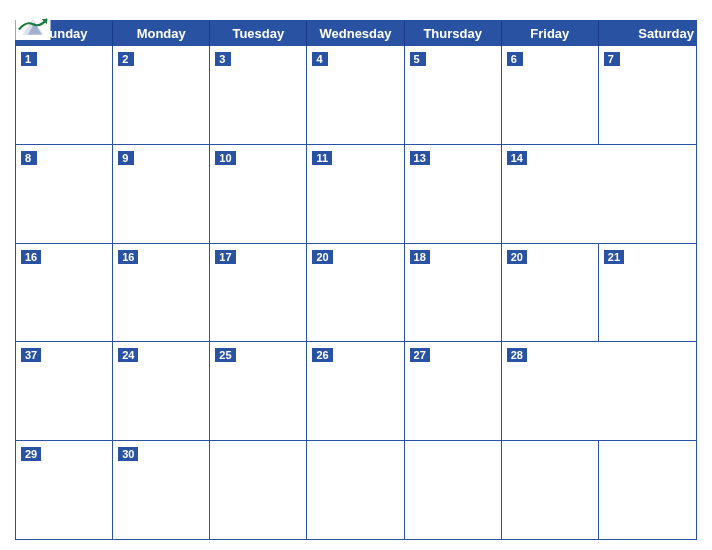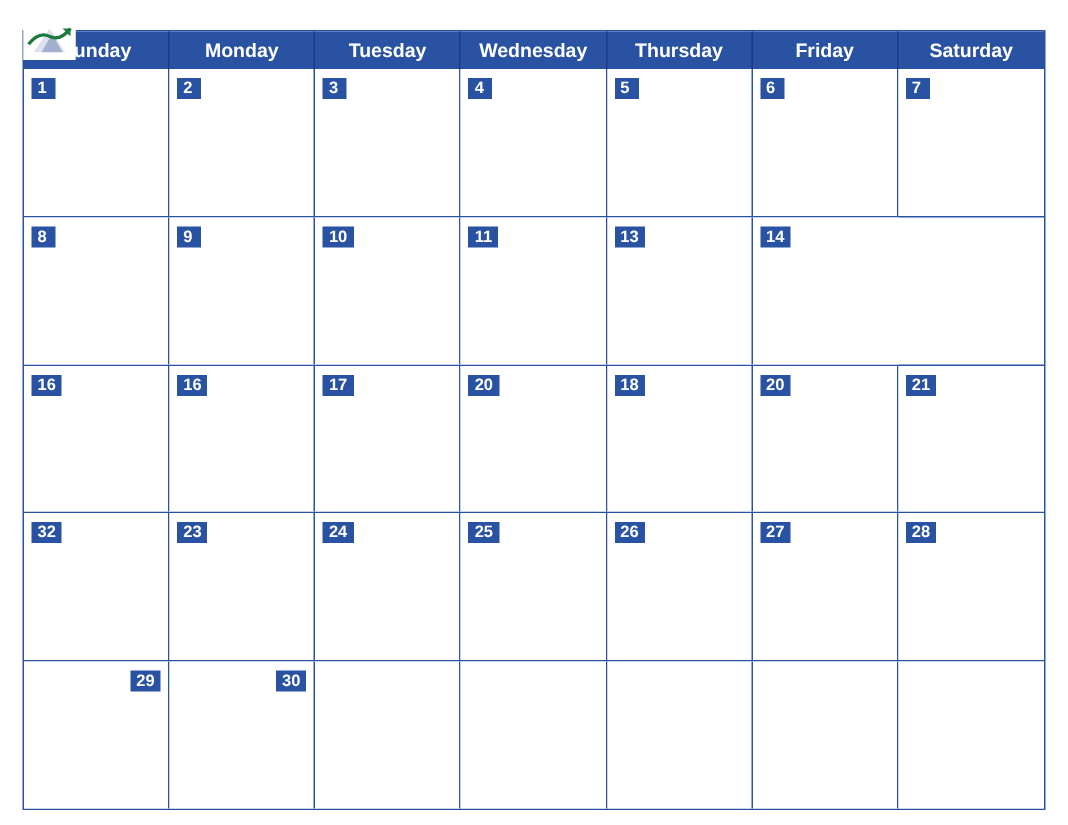--- a/index.html
+++ b/index.html
@@ -78,35 +78,35 @@
     .cal-header-cell {
       color: #fff;
       text-align: center;
       padding: 5px 2px;
       font-size: 13px;
       font-weight: bold;
       border-right: 1px solid #1a3a8c;
     }
     .cal-header-cell:last-child {
       border-right: none;
+      text-align: right;
     }
     .calendar-body {
       flex: 1;
       display: flex;
       flex-direction: column;
     }
     .cal-week {
       display: grid;
       grid-template-columns: repeat(7, 1fr);
       flex: 1;
       border-bottom: 1px solid #2952a3;
     }
     .cal-week:last-child {
       border-bottom: none;
-      text-align: right;
     }
     .cal-day {
       border-right: 1px solid #2952a3;
       padding: 3px 5px;
       position: relative;
       background: #fff;
     }
     .cal-day:last-child {
       border-right: none;
     }
@@ -174,22 +174,21 @@
         <div class="cal-week">
           <div class="cal-day has-header"><span class="day-num">16</span></div>
           <div class="cal-day has-header"><span class="day-num">16</span></div>
           <div class="cal-day has-header"><span class="day-num">17</span></div>
           <div class="cal-day has-header"><span class="day-num">20</span></div>
           <div class="cal-day has-header"><span class="day-num">18</span></div>
           <div class="cal-day has-header"><span class="day-num">20</span></div>
           <div class="cal-day has-header"><span class="day-num">21</span></div>
         </div>
         <div class="cal-week">
-          <div class="cal-day has-header"><span class="day-num">32</span></div>
-          <div class="cal-day has-header"><span class="day-num">23</span></div>
+          <div class="cal-day has-header"><span class="day-num">37</span></div>
           <div class="cal-day has-header"><span class="day-num">24</span></div>
           <div class="cal-day has-header"><span class="day-num">25</span></div>
           <div class="cal-day has-header"><span class="day-num">26</span></div>
           <div class="cal-day has-header"><span class="day-num">27</span></div>
           <div class="cal-day has-header"><span class="day-num">28</span></div>
         </div>
         <div class="cal-week">
           <div class="cal-day has-header"><span class="day-num">29</span></div>
           <div class="cal-day has-header"><span class="day-num">30</span></div>
           <div class="cal-day"><span class="day-num"></span></div>

